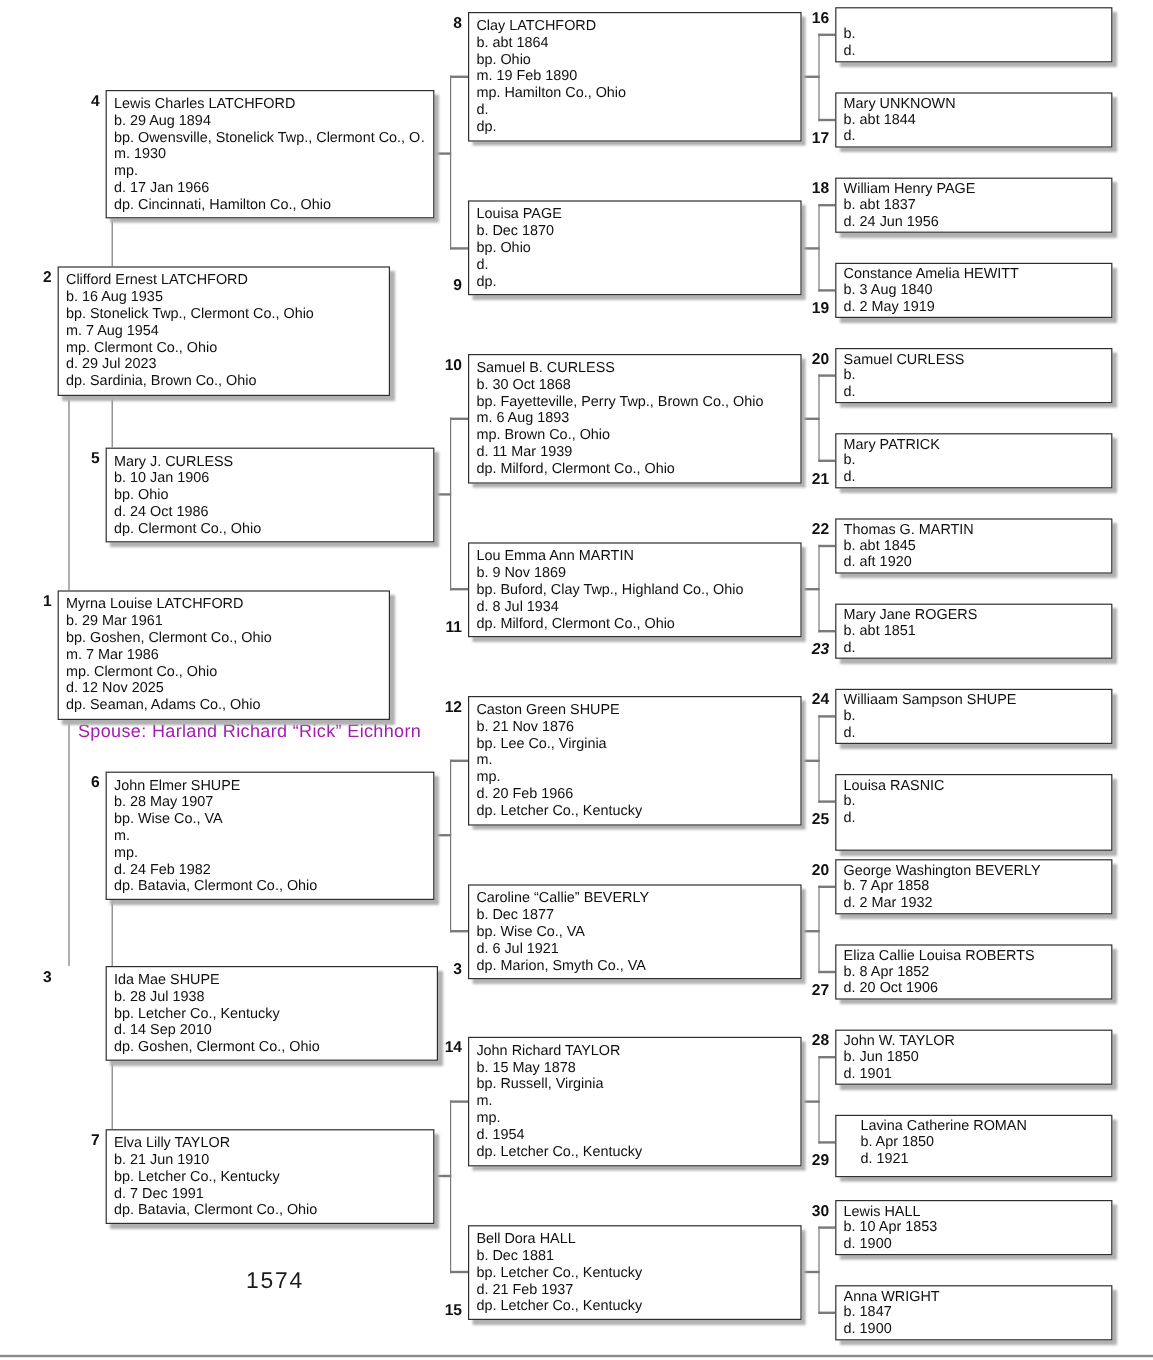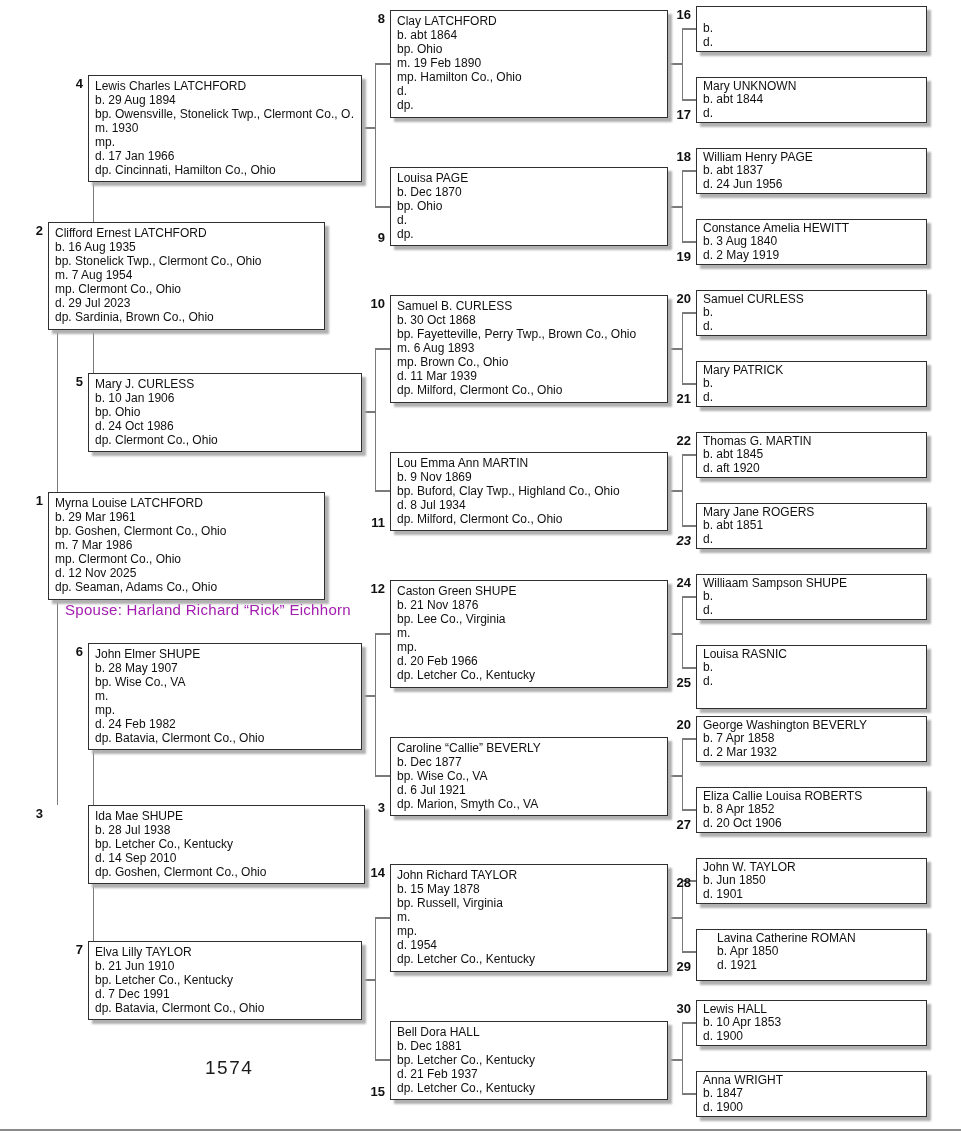--- a/index.html
+++ b/index.html
@@ -295,21 +295,21 @@
       <div class="line">George Washington BEVERLY</div>
       <div class="line">b. 7 Apr 1858</div>
       <div class="line">d. 2 Mar 1932</div>
     </div>
     <div class="pnum" style="left: 665px; top: 817px;">27</div>
     <div class="pbox small" style="left: 696px; top: 787px; width: 231px; height: 46px;">
       <div class="line">Eliza Callie Louisa ROBERTS</div>
       <div class="line">b. 8 Apr 1852</div>
       <div class="line">d. 20 Oct 1906</div>
     </div>
-    <div class="pnum" style="left: 665px; top: 859px; margin-top: 16px;">28</div>
+    <div class="pnum" style="left: 665px; top: 859px;">28</div>
     <div class="pbox small" style="left: 696px; top: 858px; width: 231px; height: 46px;">
       <div class="line">John W. TAYLOR</div>
       <div class="line">b. Jun 1850</div>
       <div class="line">d. 1901</div>
     </div>
     <div class="pnum" style="left: 665px; top: 959px;">29</div>
     <div class="pbox small" style="left: 696px; top: 929px; width: 231px; height: 52px; padding-left: 20px;">
       <div class="line">Lavina Catherine ROMAN</div>
       <div class="line">b. Apr 1850</div>
       <div class="line">d. 1921</div>

